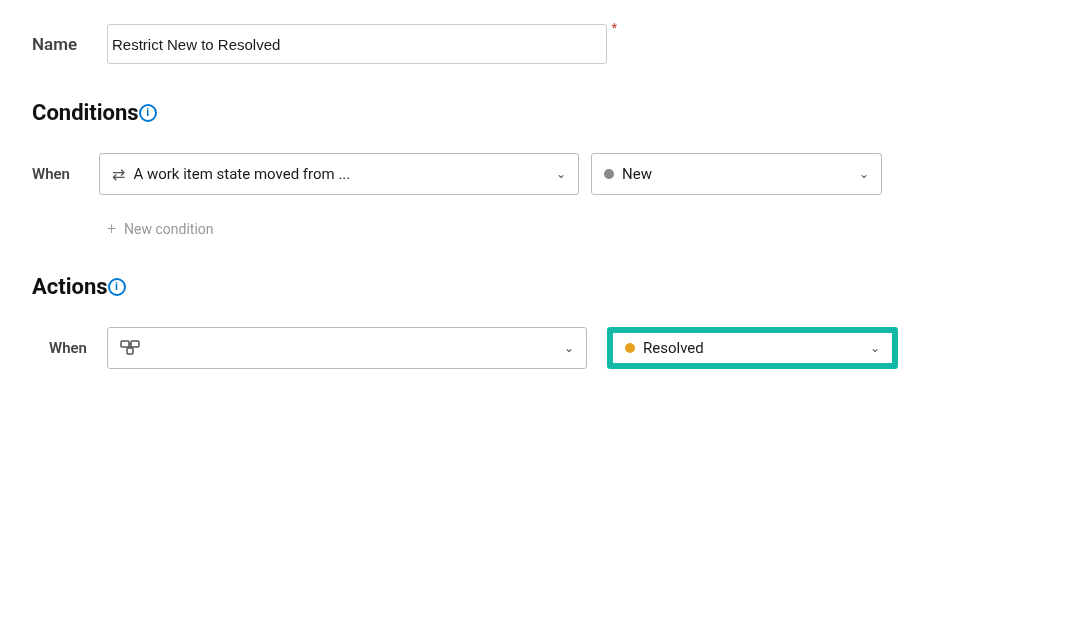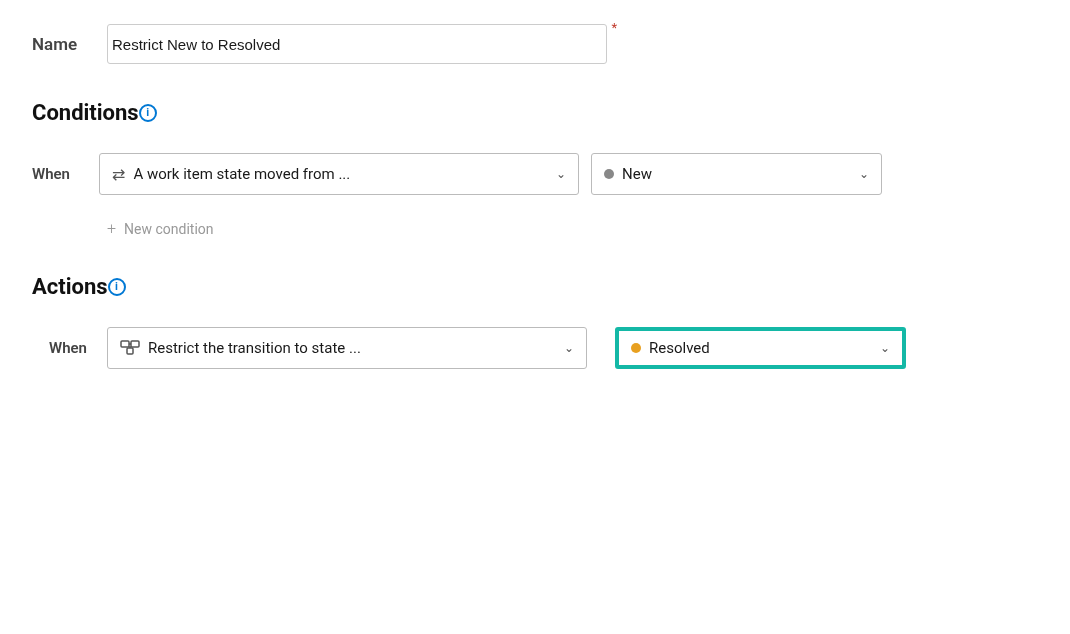--- a/index.html
+++ b/index.html
@@ -117,22 +117,21 @@
 
     .dropdown-main {
       width: 480px;
     }
 
     .dropdown-state {
       width: 291px;
     }
 
     .dropdown-state-resolved {
-      border: 4px solid #14b8a6;
-      margin-left: 8px;
+      border: 6px solid #14b8a6;
     }
 
     .dropdown-content {
       display: flex;
       align-items: center;
       gap: 8px;
       flex: 1;
     }
 
     .dropdown-text {
@@ -259,21 +258,20 @@
       <div class="dropdown-content">
         <span class="restrict-icon">
           <svg width="20" height="16" viewBox="0 0 20 16" fill="none" xmlns="http://www.w3.org/2000/svg">
             <rect x="1" y="1" width="8" height="6" rx="1" stroke="#555" stroke-width="1.5" fill="none"></rect>
             <rect x="11" y="1" width="8" height="6" rx="1" stroke="#555" stroke-width="1.5" fill="none"></rect>
             <line x1="9" y1="4" x2="11" y2="4" stroke="#555" stroke-width="1.5"></line>
             <rect x="7" y="8" width="6" height="6" rx="1" stroke="#555" stroke-width="1.5" fill="none"></rect>
             <line x1="10" y1="6" x2="10" y2="8" stroke="#555" stroke-width="1.5"></line>
           </svg>
         </span>
-        <span class="dropdown-text">Restrict the transition to state ...</span>
       </div>
       <span class="chevron-icon">⌄</span>
     </div>
 
     <div class="dropdown dropdown-state dropdown-state-resolved">
       <div class="dropdown-content">
         <span class="state-dot dot-orange"></span>
         <span class="dropdown-text">Resolved</span>
       </div>
       <span class="chevron-icon">⌄</span>

